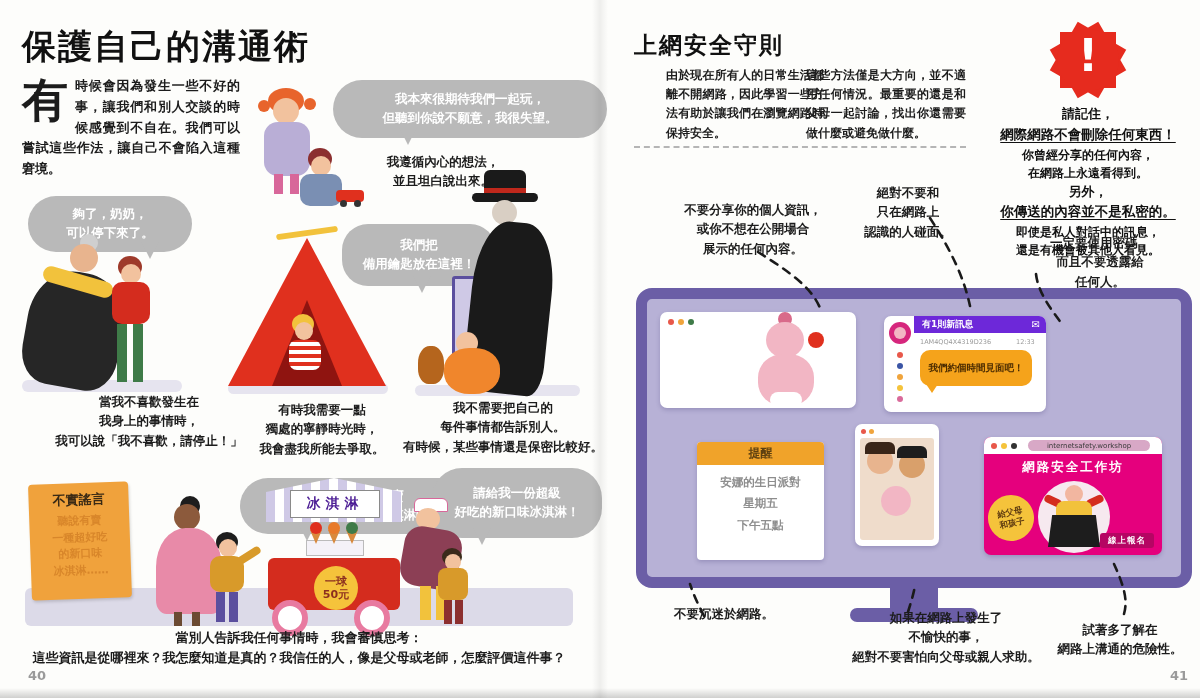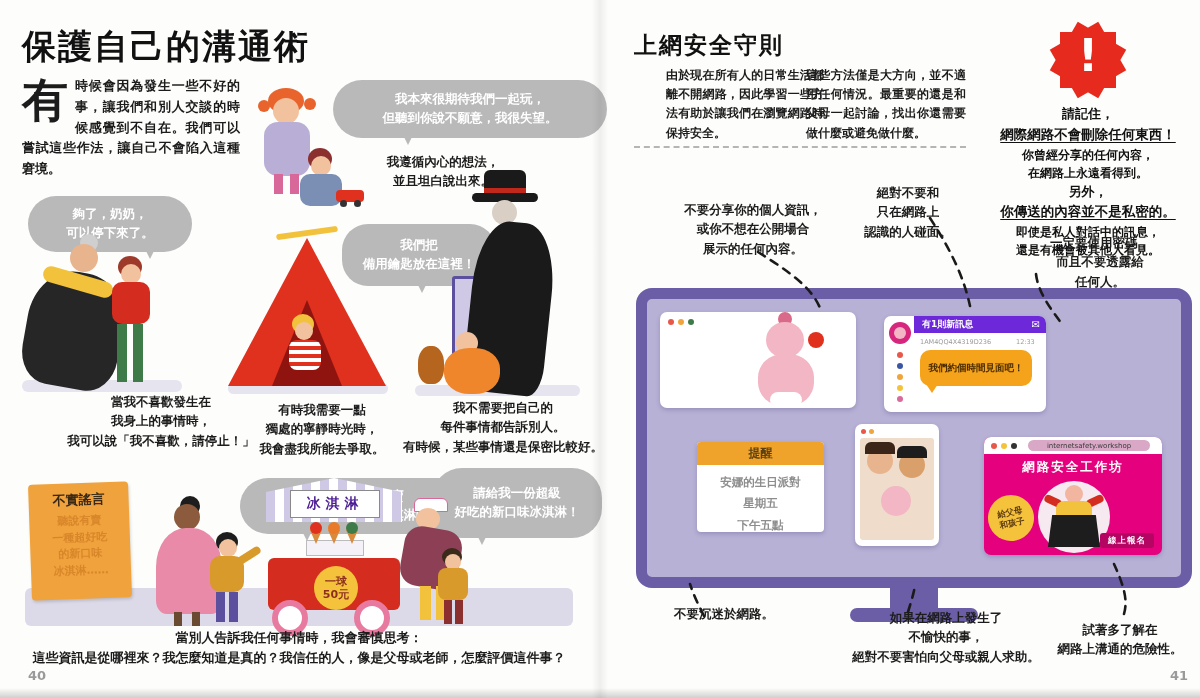--- a/index.html
+++ b/index.html
@@ -91,21 +91,21 @@
     <span class="r" style="left:0;top:30px;width:96px;height:116px;background:#262626;border-radius:45% 45% 30% 30%;transform:rotate(10deg);"></span>
     <span class="r" style="left:16px;top:32px;width:72px;height:16px;background:#f2c23c;border-radius:8px;transform:rotate(16deg);"></span>
   </div>
   <div class="abs" style="left:108px;top:256px;width:50px;height:135px;">
     <span class="c" style="left:10px;top:0;width:24px;height:22px;background:#9e3a2a;"></span>
     <span class="c" style="left:13px;top:8px;width:20px;height:20px;background:#f2c29e;"></span>
     <span class="r" style="left:4px;top:26px;width:38px;height:42px;background:#d42c1e;border-radius:10px;"></span>
     <span class="r" style="left:9px;top:68px;width:10px;height:58px;background:#3f7b48;"></span>
     <span class="r" style="left:25px;top:68px;width:10px;height:58px;background:#3f7b48;"></span>
   </div>
-  <div class="cap" style="left:30px;top:392px;width:262px;text-align:center;">當我不喜歡發生在
+  <div class="cap" style="left:18px;top:392px;width:262px;text-align:center;">當我不喜歡發生在
 我身上的事情時，
 我可以說「我不喜歡，請停止！」</div>
 
   <div class="abs" style="left:228px;top:238px;width:158px;height:150px;">
     <span class="r" style="left:48px;top:-8px;width:62px;height:6px;background:#f2c23c;border-radius:3px;transform:rotate(-8deg);"></span>
     <span class="r" style="left:0;top:0;width:0;height:0;border-left:79px solid transparent;border-right:79px solid transparent;border-bottom:148px solid #e0301e;"></span>
     <span class="r" style="left:44px;top:62px;width:0;height:0;border-left:35px solid transparent;border-right:35px solid transparent;border-bottom:86px solid #8f1410;"></span>
     <span class="c" style="left:64px;top:76px;width:22px;height:20px;background:#f2c23c;"></span>
     <span class="c" style="left:67px;top:84px;width:18px;height:18px;background:#f2c29e;"></span>
     <span class="r" style="left:61px;top:102px;width:32px;height:30px;border-radius:8px;background:repeating-linear-gradient(0deg,#ffffff 0 4px,#e0301e 4px 8px);"></span>
@@ -261,21 +261,21 @@
     <span class="dot" style="left:13px;top:58px;background:#f0a43c;"></span>
     <span class="dot" style="left:13px;top:69px;background:#f5c33b;"></span>
     <span class="dot" style="left:13px;top:80px;background:#d96a9a;"></span>
     <span class="r" style="left:36px;top:22px;width:90px;font-size:6.5px;color:#9a9a9a;">1AM4QQ4X4319D236</span>
     <span class="r" style="left:132px;top:22px;font-size:6.5px;color:#9a9a9a;">12:33</span>
     <div class="r" style="left:36px;top:34px;width:112px;height:36px;background:#f5a31b;border-radius:10px;color:#4a2b00;font-size:9.5px;font-weight:700;display:flex;align-items:center;justify-content:center;">我們約個時間見面吧！</div>
     <span class="r" style="left:42px;top:68px;width:0;height:0;border:6px solid transparent;border-top:9px solid #f5a31b;"></span>
   </div>
 
 
-  <div class="win" style="left:697px;top:442px;width:127px;height:90px;border-radius:4px;overflow:hidden;">
+  <div class="win" style="left:697px;top:442px;width:127px;height:118px;border-radius:4px;overflow:hidden;">
     <div class="r" style="left:0;top:0;width:127px;height:23px;background:#f0a32a;display:flex;align-items:center;justify-content:center;font-size:12px;font-weight:800;color:#5d4010;">提醒</div>
     <div class="r pre" style="left:0;top:30px;width:127px;text-align:center;font-size:11.5px;font-weight:700;line-height:1.85;color:#8d8d8d;">安娜的生日派對
 星期五
 下午五點</div>
   </div>
 
   <div class="win" style="left:855px;top:424px;width:84px;height:122px;overflow:hidden;">
     <span class="dot" style="left:6px;top:5px;width:5px;height:5px;background:#e8584a;"></span>
     <span class="dot" style="left:14px;top:5px;width:5px;height:5px;background:#f0a43c;"></span>
     <span class="r" style="left:5px;top:14px;width:74px;height:102px;background:#efdccb;border-radius:3px;"></span>

